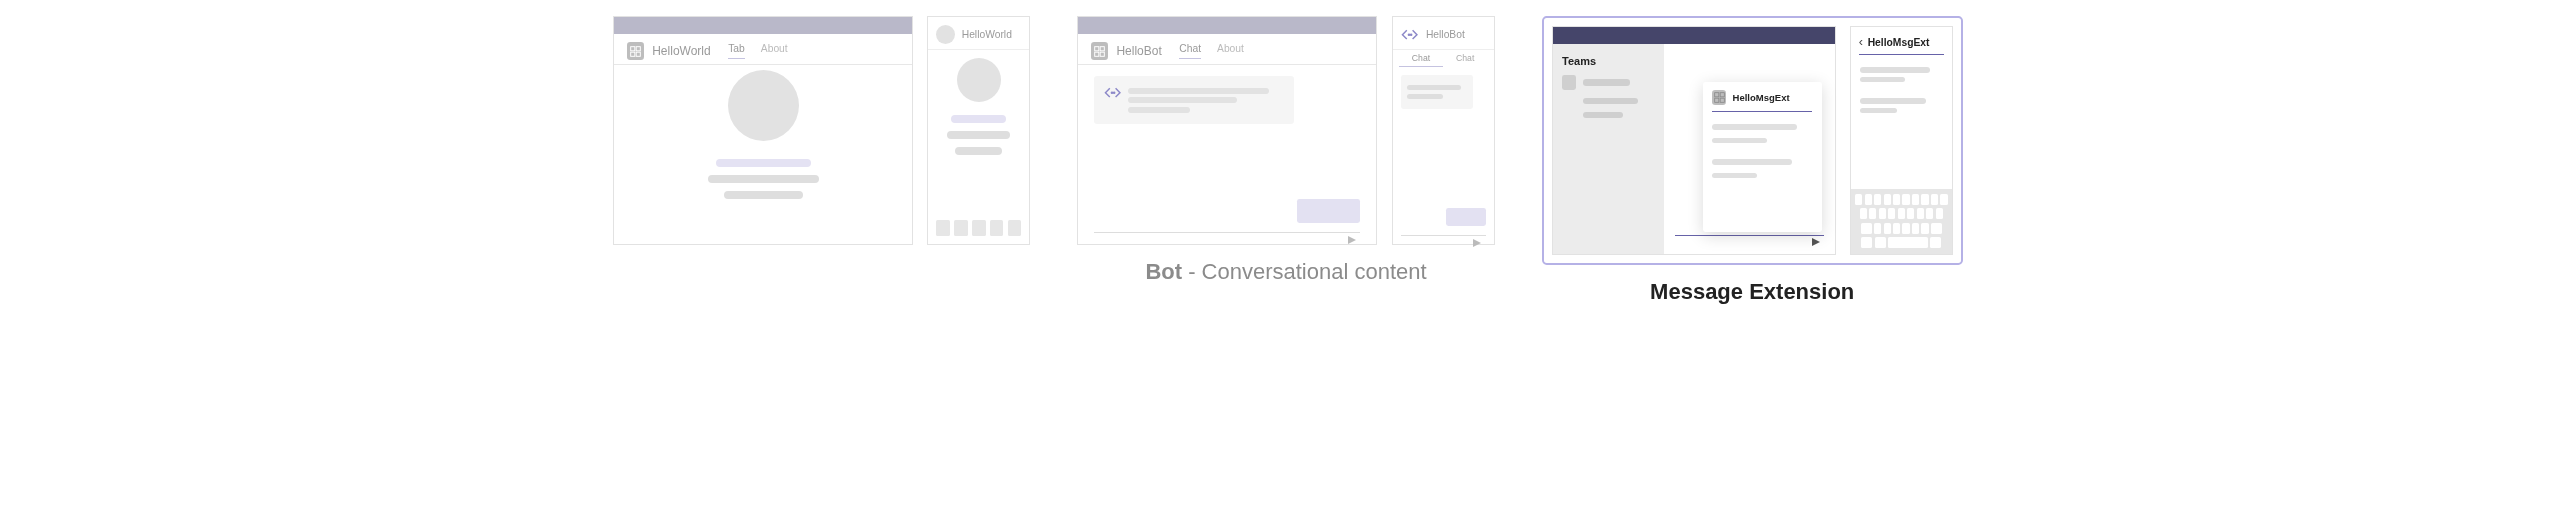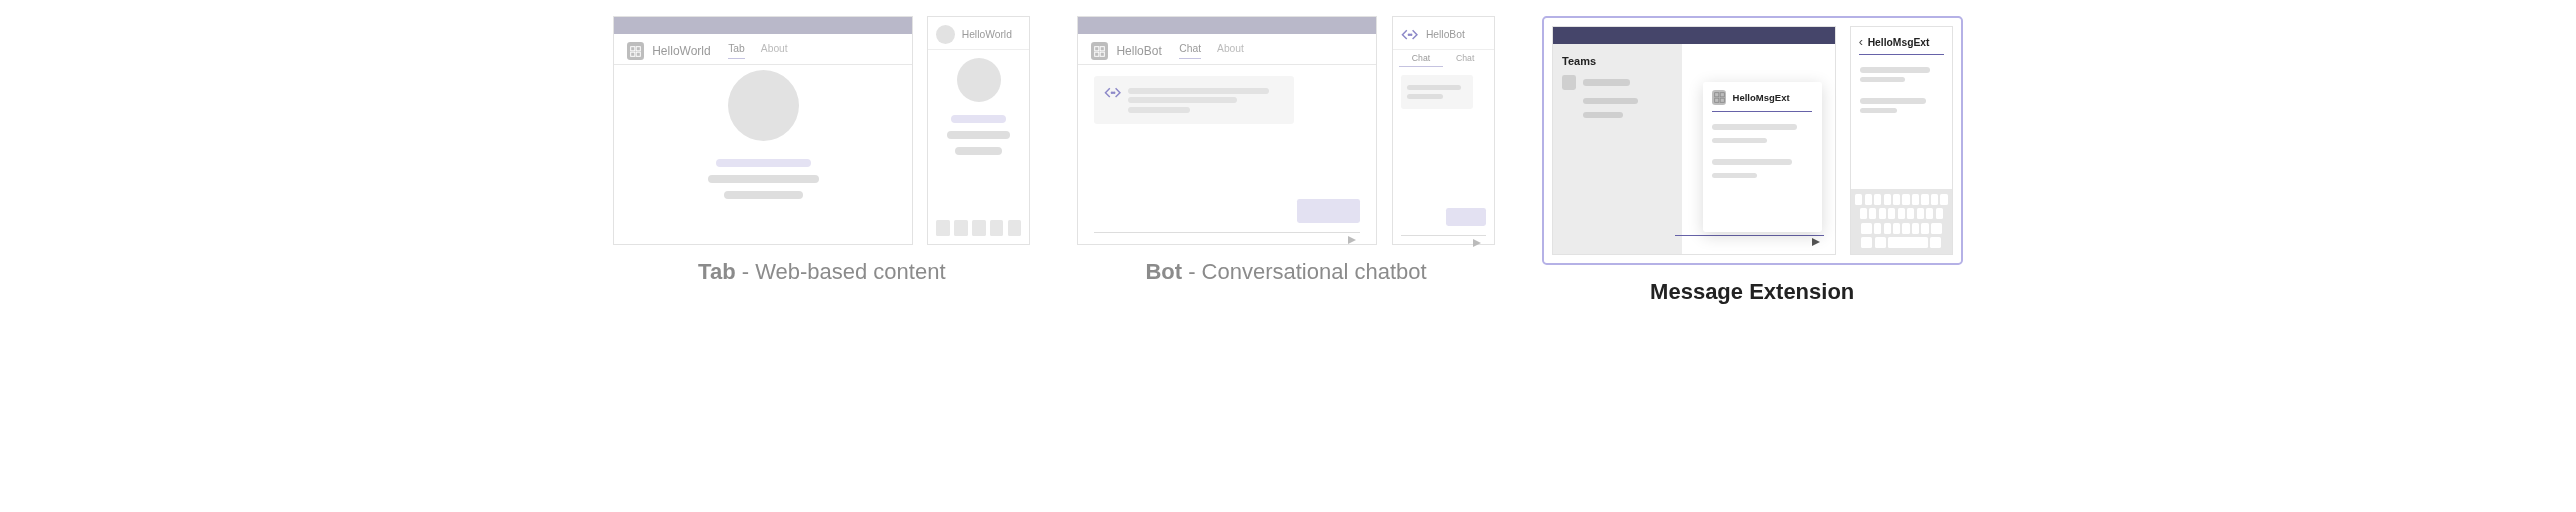--- a/index.html
+++ b/index.html
@@ -130,21 +130,21 @@
     position: relative;
   }
   .compose::after {
     content: ""; position: absolute; right: 4.7px; top: 3.2px;
     width: 0; height: 0;
     border-left: 8px solid #bbb; border-top: 4px solid transparent; border-bottom: 4px solid transparent;
   }
 
   
   .me-sidebar {
-    position: absolute; left: 0; top: 0; bottom: 0; width: 129px;
+    position: absolute; left: 0; top: 0; bottom: 0; width: 111px;
     background: #ececec; padding: 11px 9.5px;
   }
   .me-sidebar-title { font-weight: 600; font-size: 11px; color: #222; margin-bottom: 8px; }
   .side-row { display:flex; align-items:center; gap:6.3px; margin: 8px 0; }
   .sq { width: 14.2px; height: 14.2px; background: #cfcfcf; border-radius: 2.4px; }
   .sbar { height: 6.3px; background: #cfcfcf; border-radius: 3.2px; }
   .me-main { position: absolute; left: 111px; right: 0; top: 0; bottom: 0; padding: 8px 11px; display:flex; flex-direction:column; }
   .me-compose { margin-top: auto; border-top: 1.6px solid #6662a8; height: 11px; position: relative; }
   .me-compose::after {
     content: ""; position: absolute; right: 3.2px; top: 1.6px;
@@ -232,23 +232,20 @@
         <div class="squares-row">
           <div class="sq-s"></div>
           <div class="sq-s"></div>
           <div class="sq-s"></div>
           <div class="sq-s"></div>
           <div class="sq-s"></div>
         </div>
       </div>
     </div>
 
-  </div>
-  <div class="caption dim">
-    <b>Tab</b><span> - Web-based content</span>
   </div>
 </div>
 
 <div class="panel-group">
   <div class="panel-row">
 
     <div class="desktop dim">
       <div class="titlebar"></div>
       <div class="header">
         <div class="app-icon">
@@ -307,21 +304,21 @@
           <div class="bar grey" style="height:4.7px;width:90%"></div>
           <div class="bar grey" style="height:4.7px;width:60%"></div>
         </div>
         <div class="reply-bubble" style="width:40px;height:17.4px"></div>
         <div class="compose"></div>
       </div>
     </div>
 
   </div>
   <div class="caption dim">
-    <b>Bot</b><span> - Conversational chatbot</span>
+    <b>Bot</b><span> - Conversational content</span>
   </div>
 </div>
 
 <div class="panel-group">
   <div class="highlight-box">
     <div class="panel-row">
 
       <div class="desktop active" style="width:284px">
         <div class="titlebar"></div>
         <div style="flex:1;position:relative">

